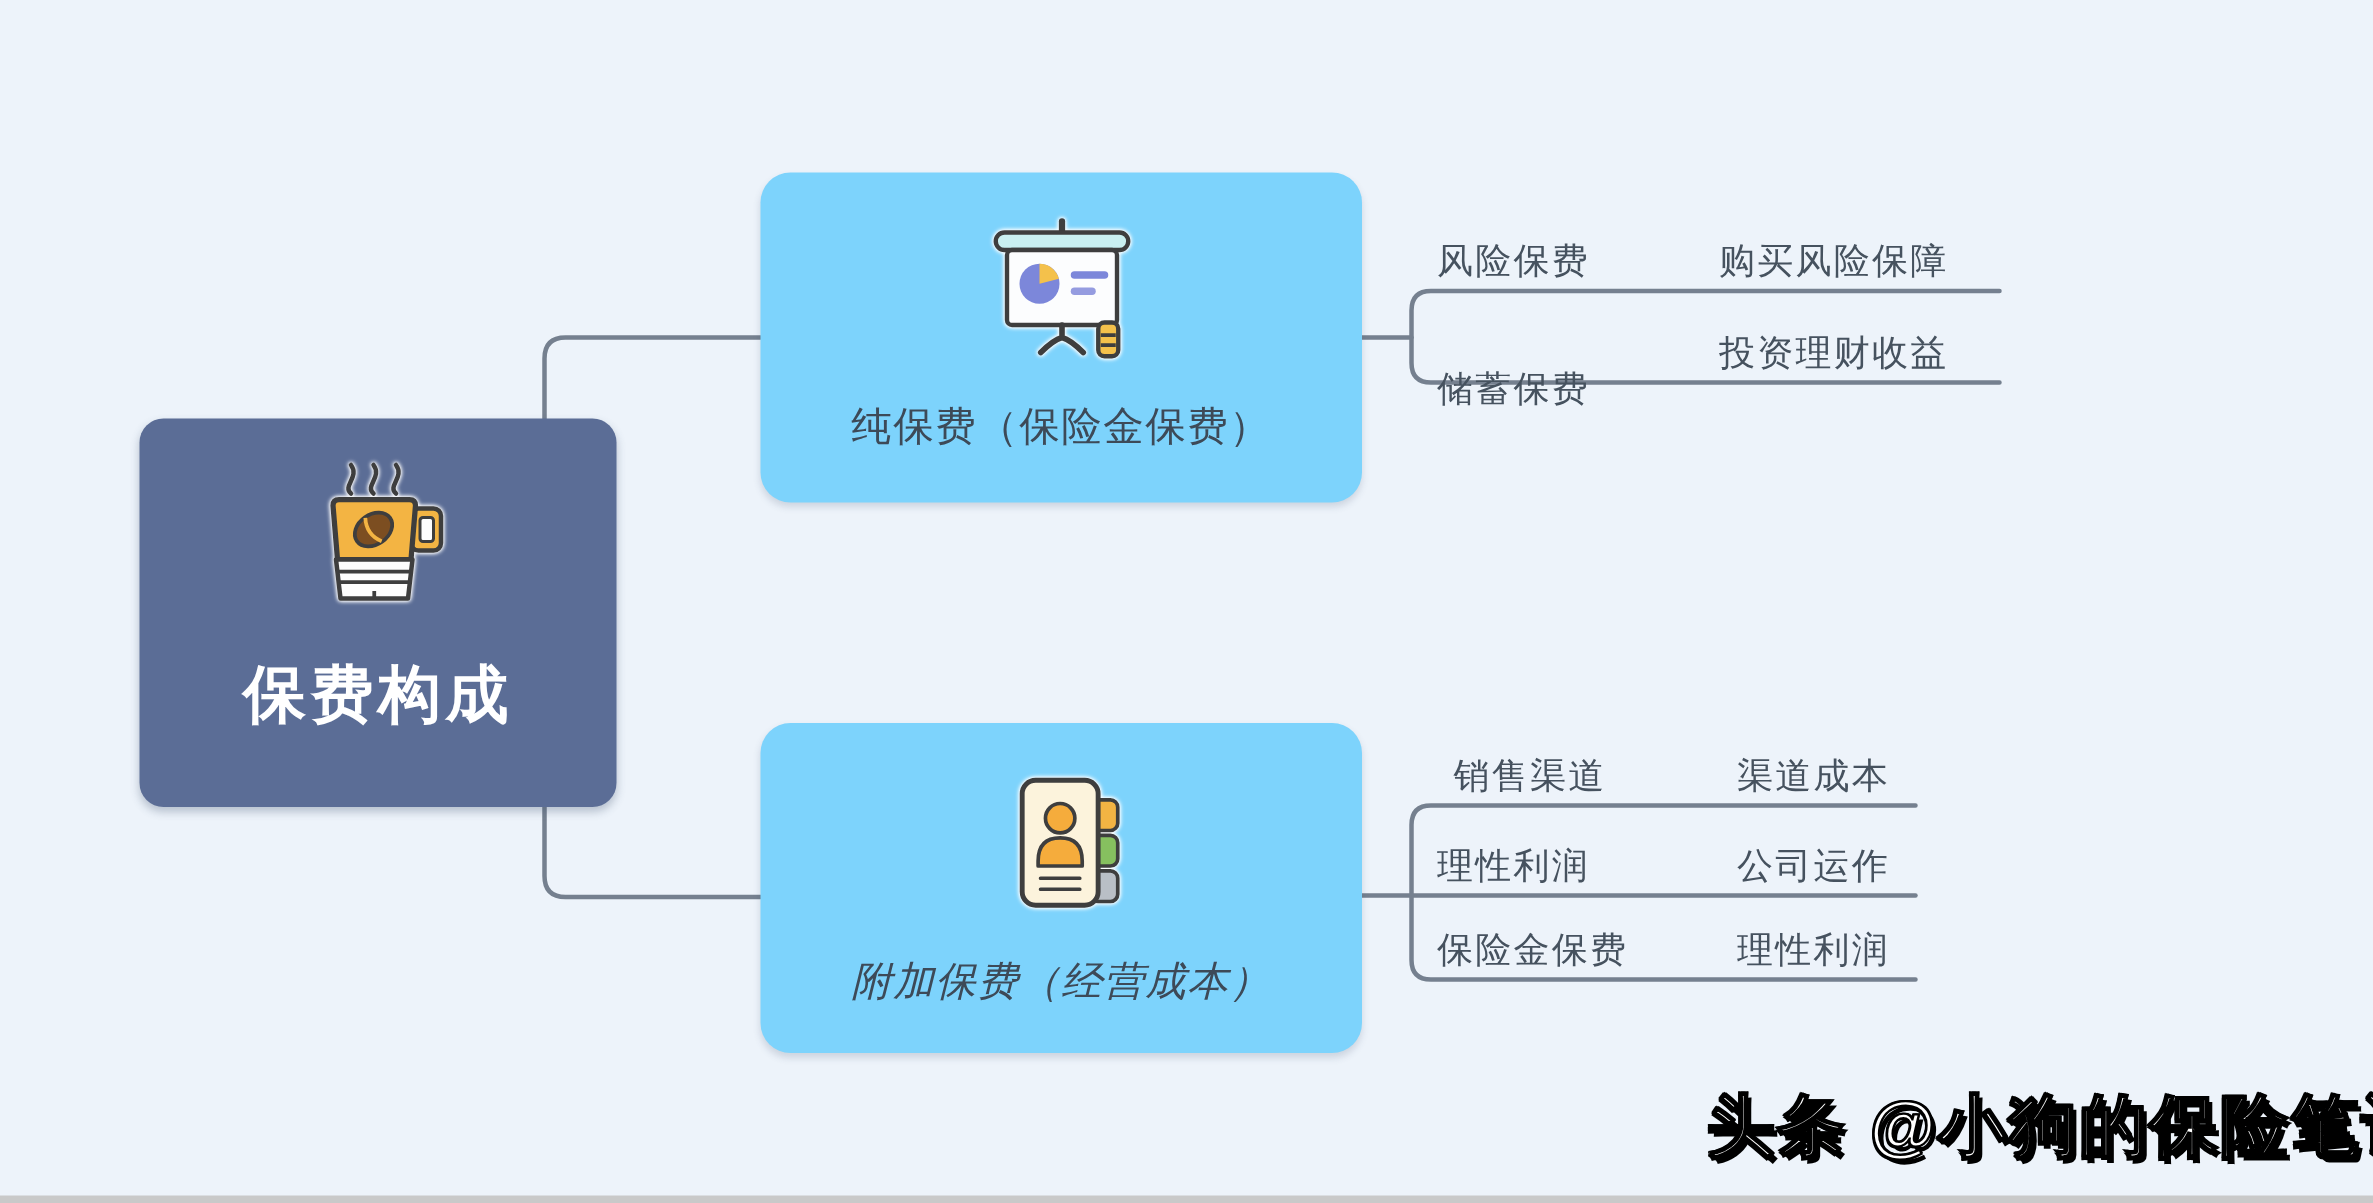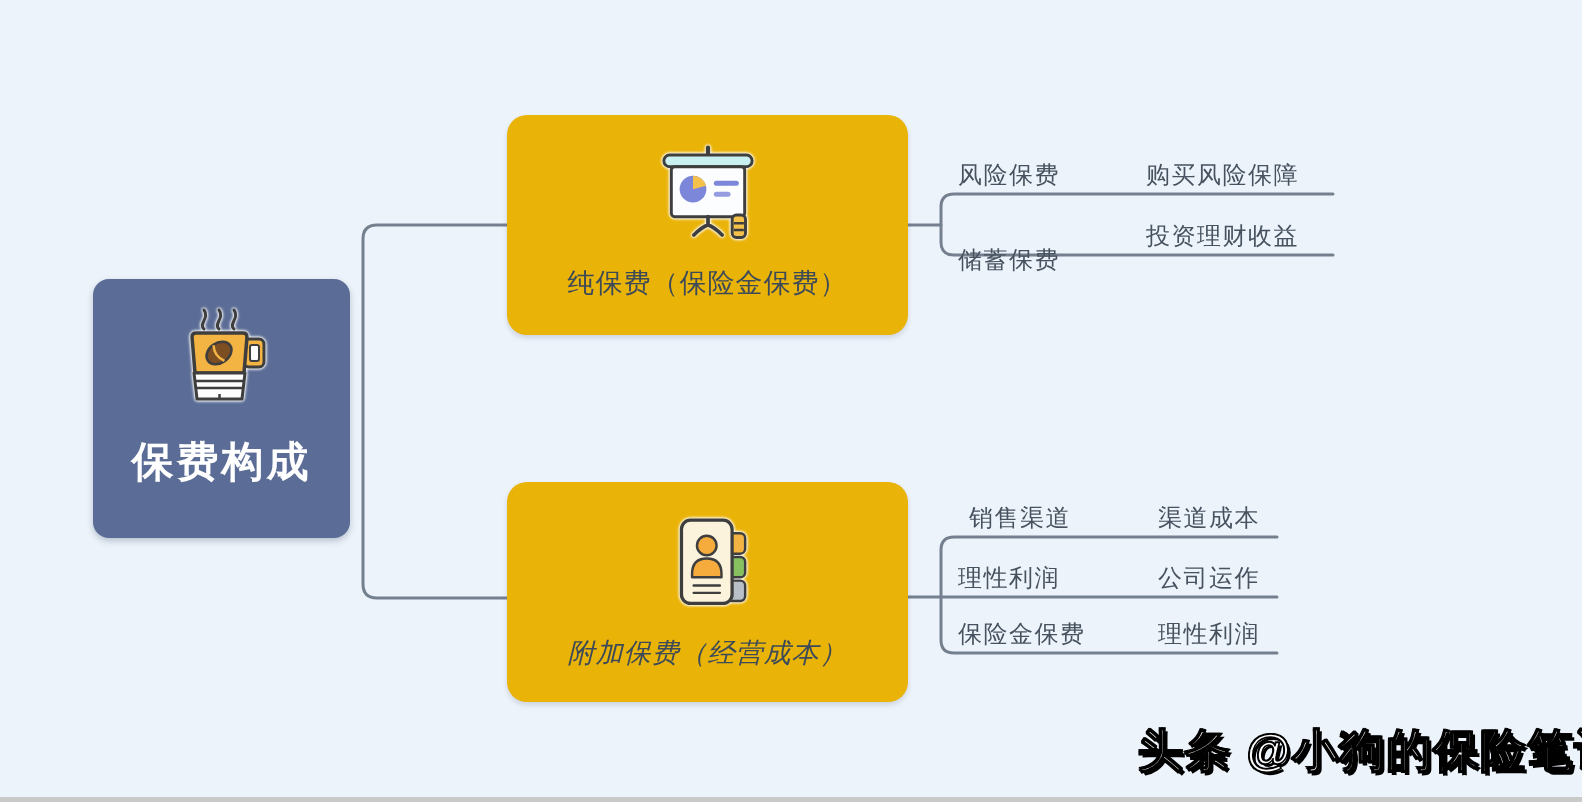--- a/index.html
+++ b/index.html
@@ -7,32 +7,32 @@
     position:relative; width:1582px; height:802px;
     background:#edf3fa; overflow:hidden;
     font-family:"Liberation Sans","DejaVu Sans",sans-serif;
   }
   .connector-layer { position:absolute; left:0; top:0; width:1582px; height:802px; }
   .node {
     position:absolute; display:flex; flex-direction:column; align-items:center;
     box-sizing:border-box;
   }
   .root-node {
-    left:93px; top:279px; width:257px; height:259px;
+    left:93px; top:279px; width:318px; height:259px;
     background:#5b6d96; border-radius:16px;
     box-shadow:0 3px 6px rgba(60,80,110,.30);
     padding-top:24px; z-index:2;
   }
   .root-label {
     margin-top:26px; color:#ffffff; font-size:42px; font-weight:bold;
     letter-spacing:3px; line-height:1; white-space:nowrap;
   }
   .branch-node {
     left:507px; width:401px; height:220px;
-    background:#eab308; border-radius:20px;
+    background:#7dd3fc; border-radius:20px;
     box-shadow:0 3px 5px rgba(60,80,110,.18);
     padding-top:30px; z-index:2;
   }
   .branch-top { top:115px; }
   .branch-bottom { top:482px;font-style:italic; }
   .branch-label {
     margin-top:24px; color:#3d4a58; font-size:27px; letter-spacing:1px;
     line-height:1.15; white-space:nowrap;
   }
   .icon-halo { filter:drop-shadow(0 0 1.5px #fff) drop-shadow(0 0 1px #fff); }

